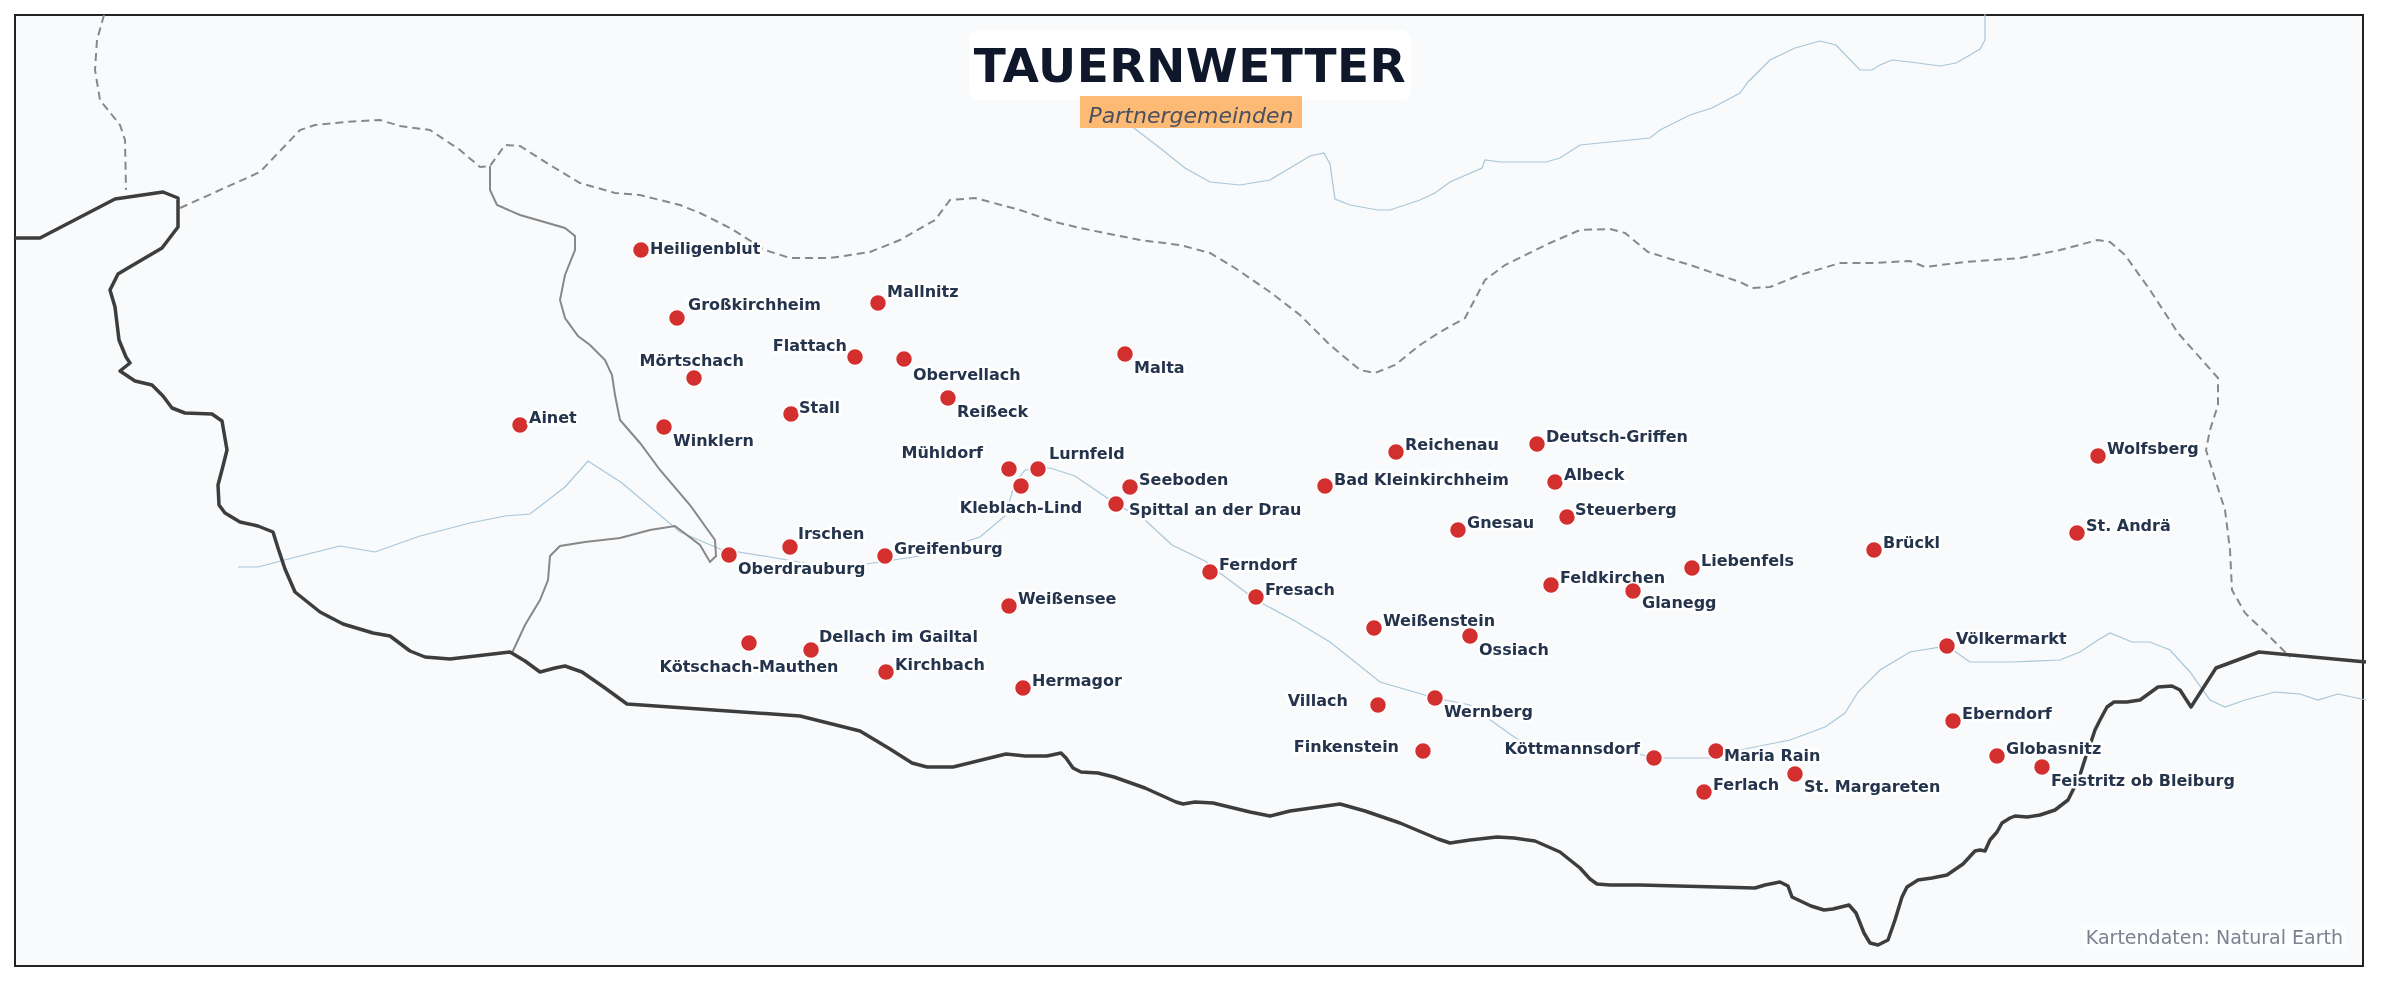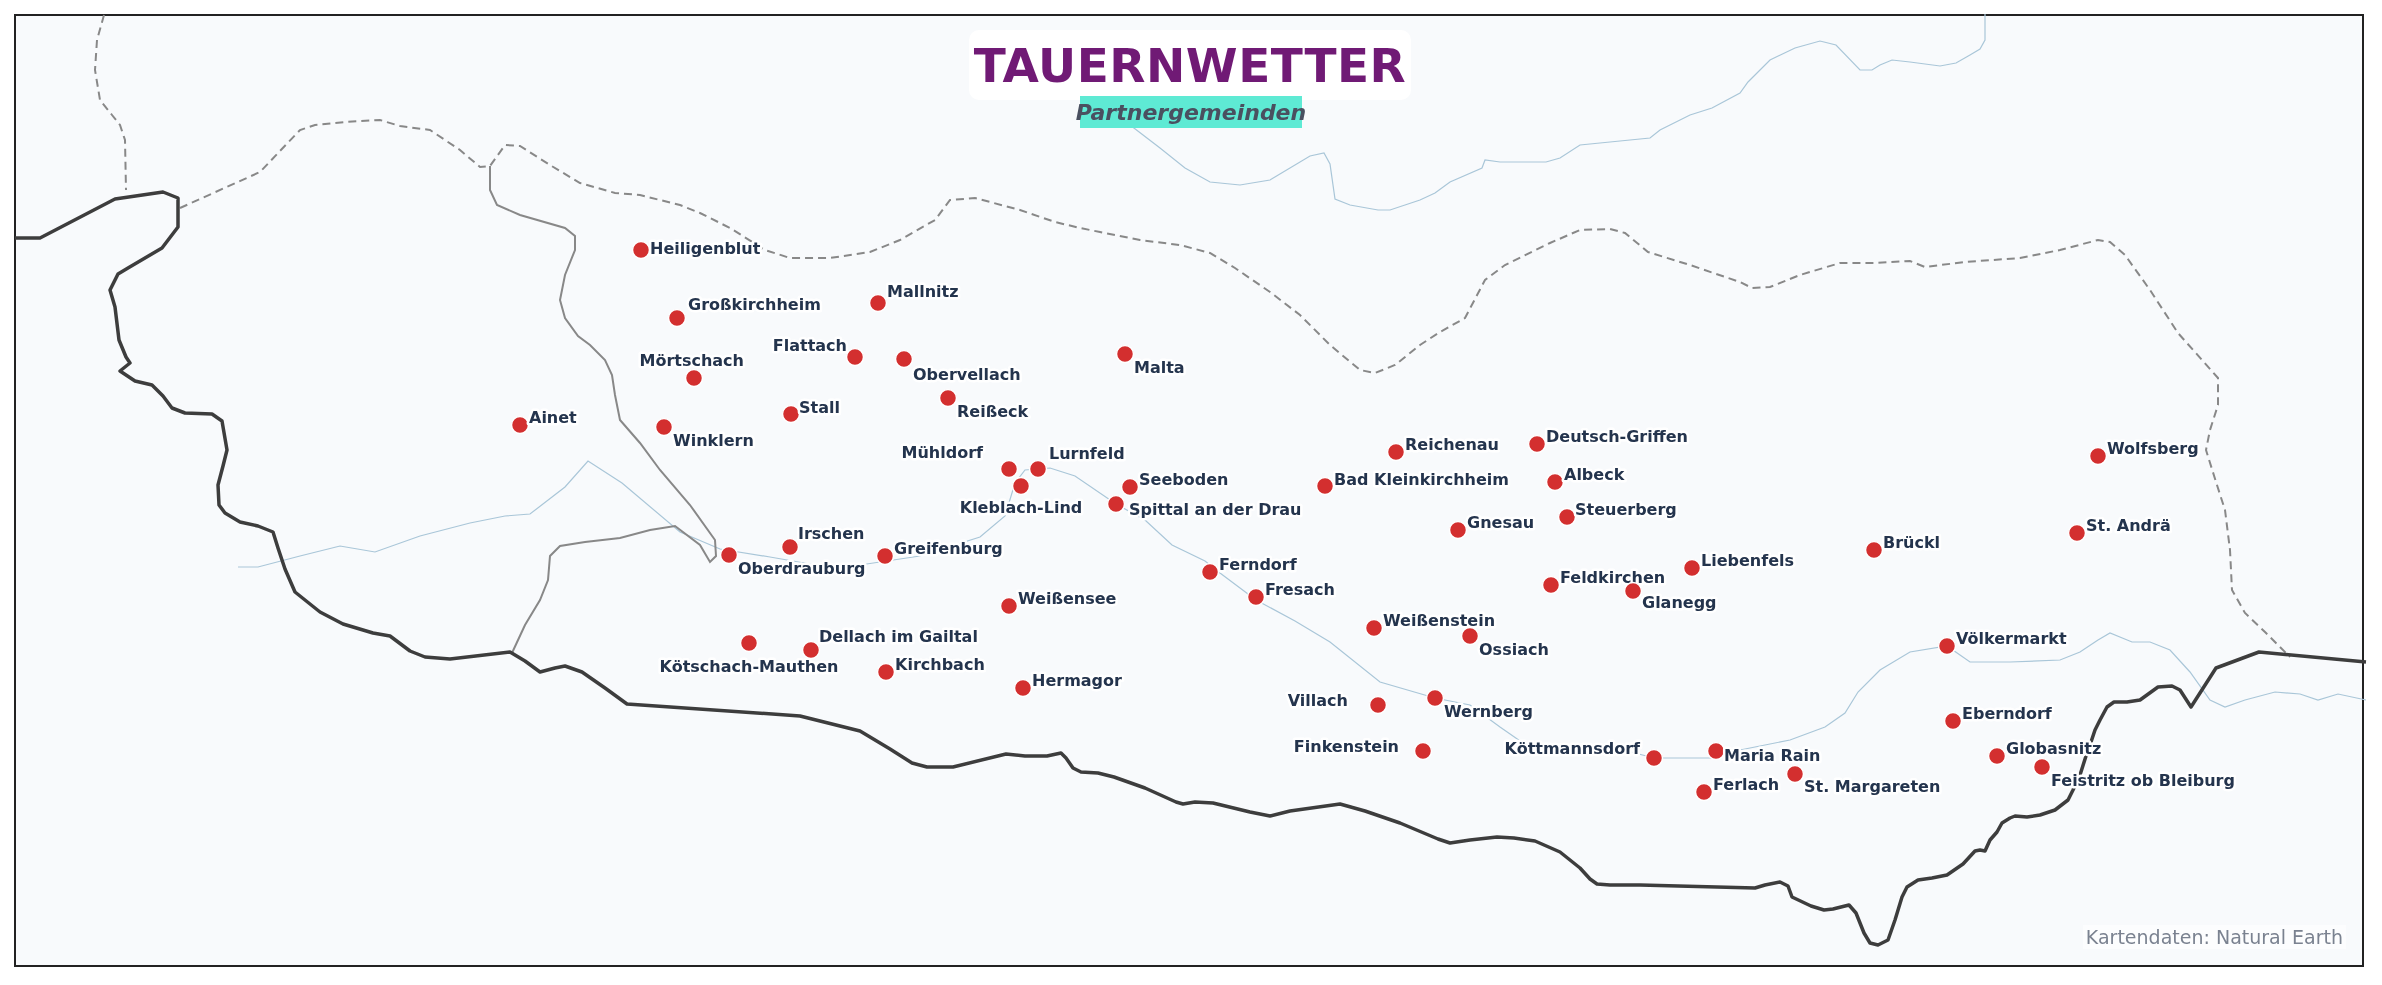--- a/index.html
+++ b/index.html
@@ -1,21 +1,21 @@
 <!DOCTYPE html>
 <html><head>
 <meta charset="utf-8">
 <style>
   html, body { margin: 0; padding: 0; background: #ffffff; }
   body { width: 2382px; height: 985px; position: relative; overflow: hidden; font-family: "DejaVu Sans", sans-serif; }
   #map-frame { position: absolute; left: 14px; top: 14px; width: 2350px; height: 953px; background: #f8fafc; border: 2px solid #222222; box-sizing: border-box; }
   svg#map-svg { position: absolute; left: 0; top: 0; width: 2382px; height: 985px; }
   .title-box { position: absolute; left: 969px; top: 30px; width: 442px; height: 70px; background: #ffffff; border-radius: 10px; display: flex; align-items: center; justify-content: center; }
-  .title-text { font-family: "DejaVu Sans", sans-serif; font-weight: bold; font-size: 47px; color: #701a75; letter-spacing: 0.5px; }
-  .subtitle-box { position: absolute; left: 1080px; top: 96px; width: 222px; height: 32px; background: #5eead4; display: flex; align-items: center; justify-content: center; font-weight: bold; }
+  .title-text { font-family: "DejaVu Sans", sans-serif; font-weight: bold; font-size: 47px; color: #0f172a; letter-spacing: 0.5px; }
+  .subtitle-box { position: absolute; left: 1080px; top: 96px; width: 222px; height: 32px; background: #fdba74; display: flex; align-items: flex-end; justify-content: center; }
   .subtitle-text { font-family: "DejaVu Sans", sans-serif; font-style: italic; font-size: 22px; color: #4a5060; }
   .attribution { position: absolute; right: 36px; bottom: 36px; font-family: "DejaVu Sans", sans-serif; font-size: 19px; color: #7a8290; background: rgba(255,255,255,0.6); padding: 1px 3px; }
   .town-label { font-family: "DejaVu Sans", sans-serif; font-weight: bold; font-size: 16px; fill: #24344d; paint-order: stroke; stroke: #ffffff; stroke-width: 5px; stroke-linejoin: round; }
   .town-dot { fill: #d32f2f; stroke: #ffffff; stroke-width: 1.5px; }
 </style>
 </head>
 <body>
 
 <div id="map-frame"></div>
 

